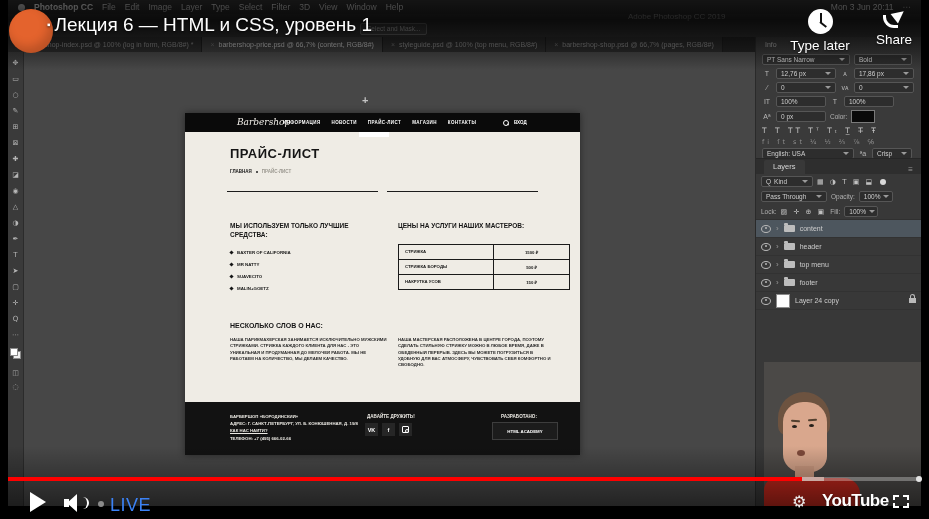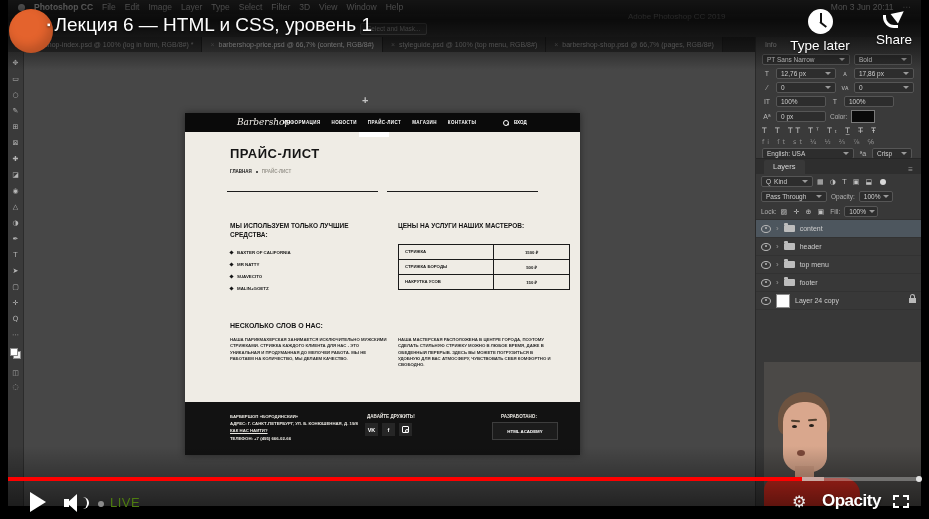--- a/index.html
+++ b/index.html
@@ -166,21 +166,21 @@
   .pdot{position:absolute;right:-1px;top:-1px;width:6px;height:6px;border-radius:50%;background:#e4e4e4;}
   .play{position:absolute;left:30px;top:492px;width:0;height:0;border-left:16px solid #fff;
         border-top:10px solid transparent;border-bottom:10px solid transparent;}
   .vol{position:absolute;left:64px;top:493px;width:26px;height:19px;}
   .vol .sp{position:absolute;left:0;top:6px;width:5px;height:8px;background:#fff;}
   .vol .tri{position:absolute;left:3px;top:1px;width:0;height:0;border-right:10px solid #fff;
             border-top:9px solid transparent;border-bottom:9px solid transparent;}
   .vol .wave{position:absolute;left:17px;top:4px;width:6px;height:12px;border-right:2.5px solid #fff;
              border-radius:0 10px 10px 0;}
   .ldot{position:absolute;left:98px;top:501px;width:6px;height:6px;border-radius:50%;background:#8b8b8b;}
-  .live{position:absolute;left:110px;top:495px;color:#4d7c0f;font-size:13px;letter-spacing:.5px;}
+  .live{position:absolute;left:110px;top:495px;color:#3b82f6;font-size:18px;letter-spacing:.5px;}
   .gear{position:absolute;left:792px;top:492px;color:#ececec;font-size:16px;font-family:"DejaVu Sans",sans-serif;}
   .brand{position:absolute;left:822px;top:491px;color:#fff;font-size:17px;font-weight:bold;letter-spacing:-.5px;
          text-shadow:0 1px 2px rgba(0,0,0,.6);}
   .fs{position:absolute;left:893px;top:495px;width:16px;height:13px;}
   .fs::before,.fs::after,.fs i::before,.fs i::after{content:"";position:absolute;width:4px;height:3px;border:2px solid #fff;}
   .fs::before{left:0;top:0;border-right:none;border-bottom:none;}
   .fs::after{right:0;top:0;border-left:none;border-bottom:none;}
   .fs i::before{left:0;bottom:0;border-right:none;border-top:none;}
   .fs i::after{right:0;bottom:0;border-left:none;border-top:none;}
 </style>
@@ -501,15 +501,15 @@
   </div>
   <div class="play"></div>
   <div class="vol">
     <span class="sp"></span>
     <span class="tri"></span>
     <span class="wave"></span>
   </div>
   <div class="ldot"></div>
   <div class="live">LIVE</div>
   <div class="gear">⚙</div>
-  <div class="brand">Opacity</div>
+  <div class="brand">YouTube</div>
   <div class="fs"><i></i></div>
 </div>
 
 </body></html>

